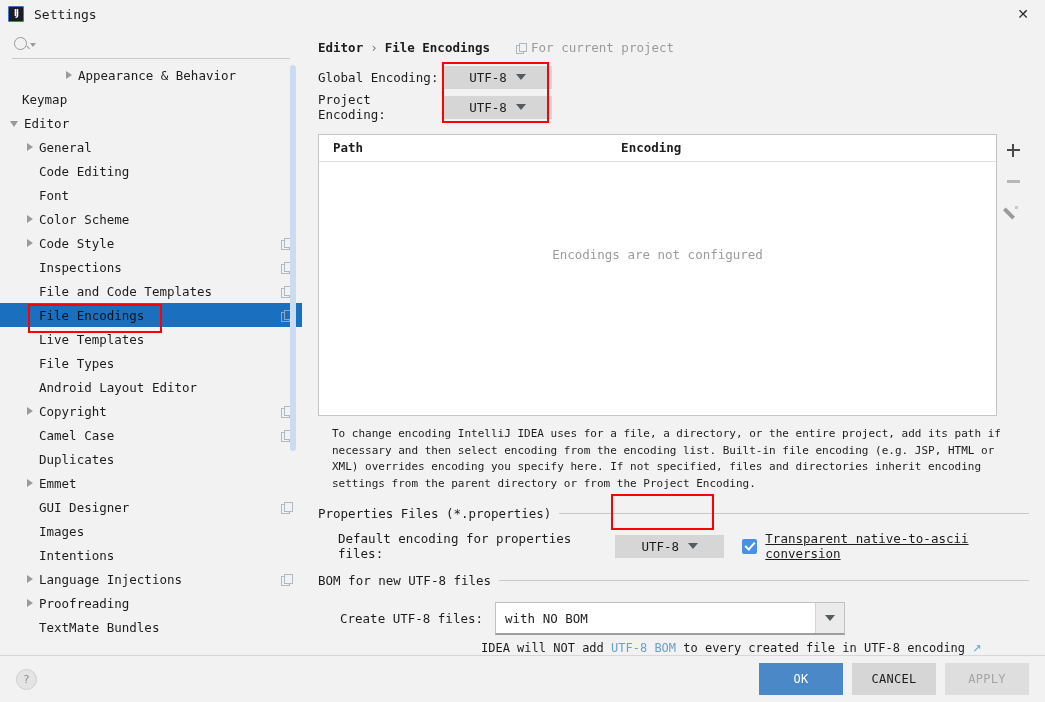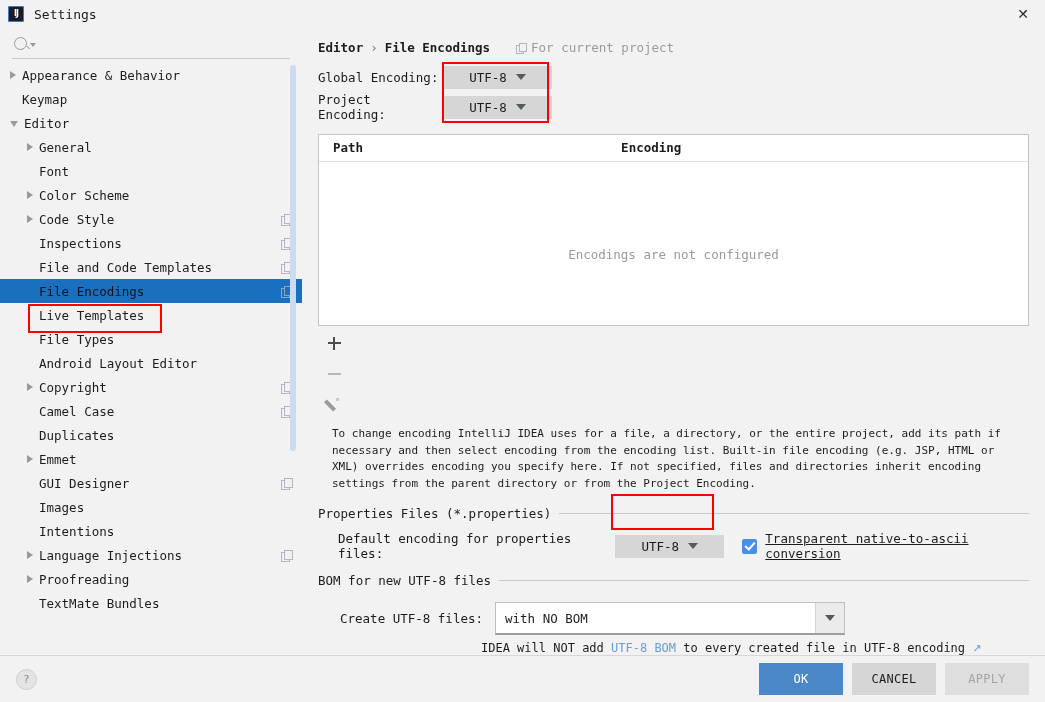--- a/index.html
+++ b/index.html
@@ -249,21 +249,20 @@
     border-left: 5px solid transparent;
     border-right: 5px solid transparent;
     border-top: 6px solid #555a5f;
   }
 
   
   .table-area {
     display: flex;
     margin-top: 8px;
     height: 328px;
-    flex-direction: column;
   }
   .table-box {
     flex: 1;
     background: #ffffff;
     border: 1px solid #c4c4c4;
     position: relative;
     overflow: hidden;
   }
   .table-head {
     display: flex;
@@ -459,35 +458,39 @@
       <div class="search-wrap">
         <div class="search-icon-box">
           <span class="magnifier"></span>
           <span class="tri-down-sm"></span>
         </div>
         <input class="search-input" type="text" placeholder="" style="">
       </div>
 
       <div class="tree">
         <div id="tree-rows">
-            <div class="tree-row" style="padding-left: 10px;">
+            <div class="tree-row" style="padding-left: 10px; justify-content: center;">
               <span class="arrow "></span>
               <span class="tree-label">Appearance &amp; Behavior</span>
             </div>
             <div class="tree-row" style="padding-left: 10px;">
               <span class="arrow none"></span>
               <span class="tree-label">Keymap</span>
             </div>
             <div class="tree-row" style="padding-left: 10px;">
               <span class="arrow open"></span>
               <span class="tree-label">Editor</span>
             </div>
             <div class="tree-row" style="padding-left: 27px;">
               <span class="arrow "></span>
               <span class="tree-label">General</span>
+            </div>
+            <div class="tree-row" style="padding-left: 27px;">
+              <span class="arrow none"></span>
+              <span class="tree-label">Code Editing</span>
             </div>
             <div class="tree-row" style="padding-left: 27px;">
               <span class="arrow none"></span>
               <span class="tree-label">Font</span>
             </div>
             <div class="tree-row" style="padding-left: 27px;">
               <span class="arrow "></span>
               <span class="tree-label">Color Scheme</span>
             </div>
             <div class="tree-row" style="padding-left: 27px;">

